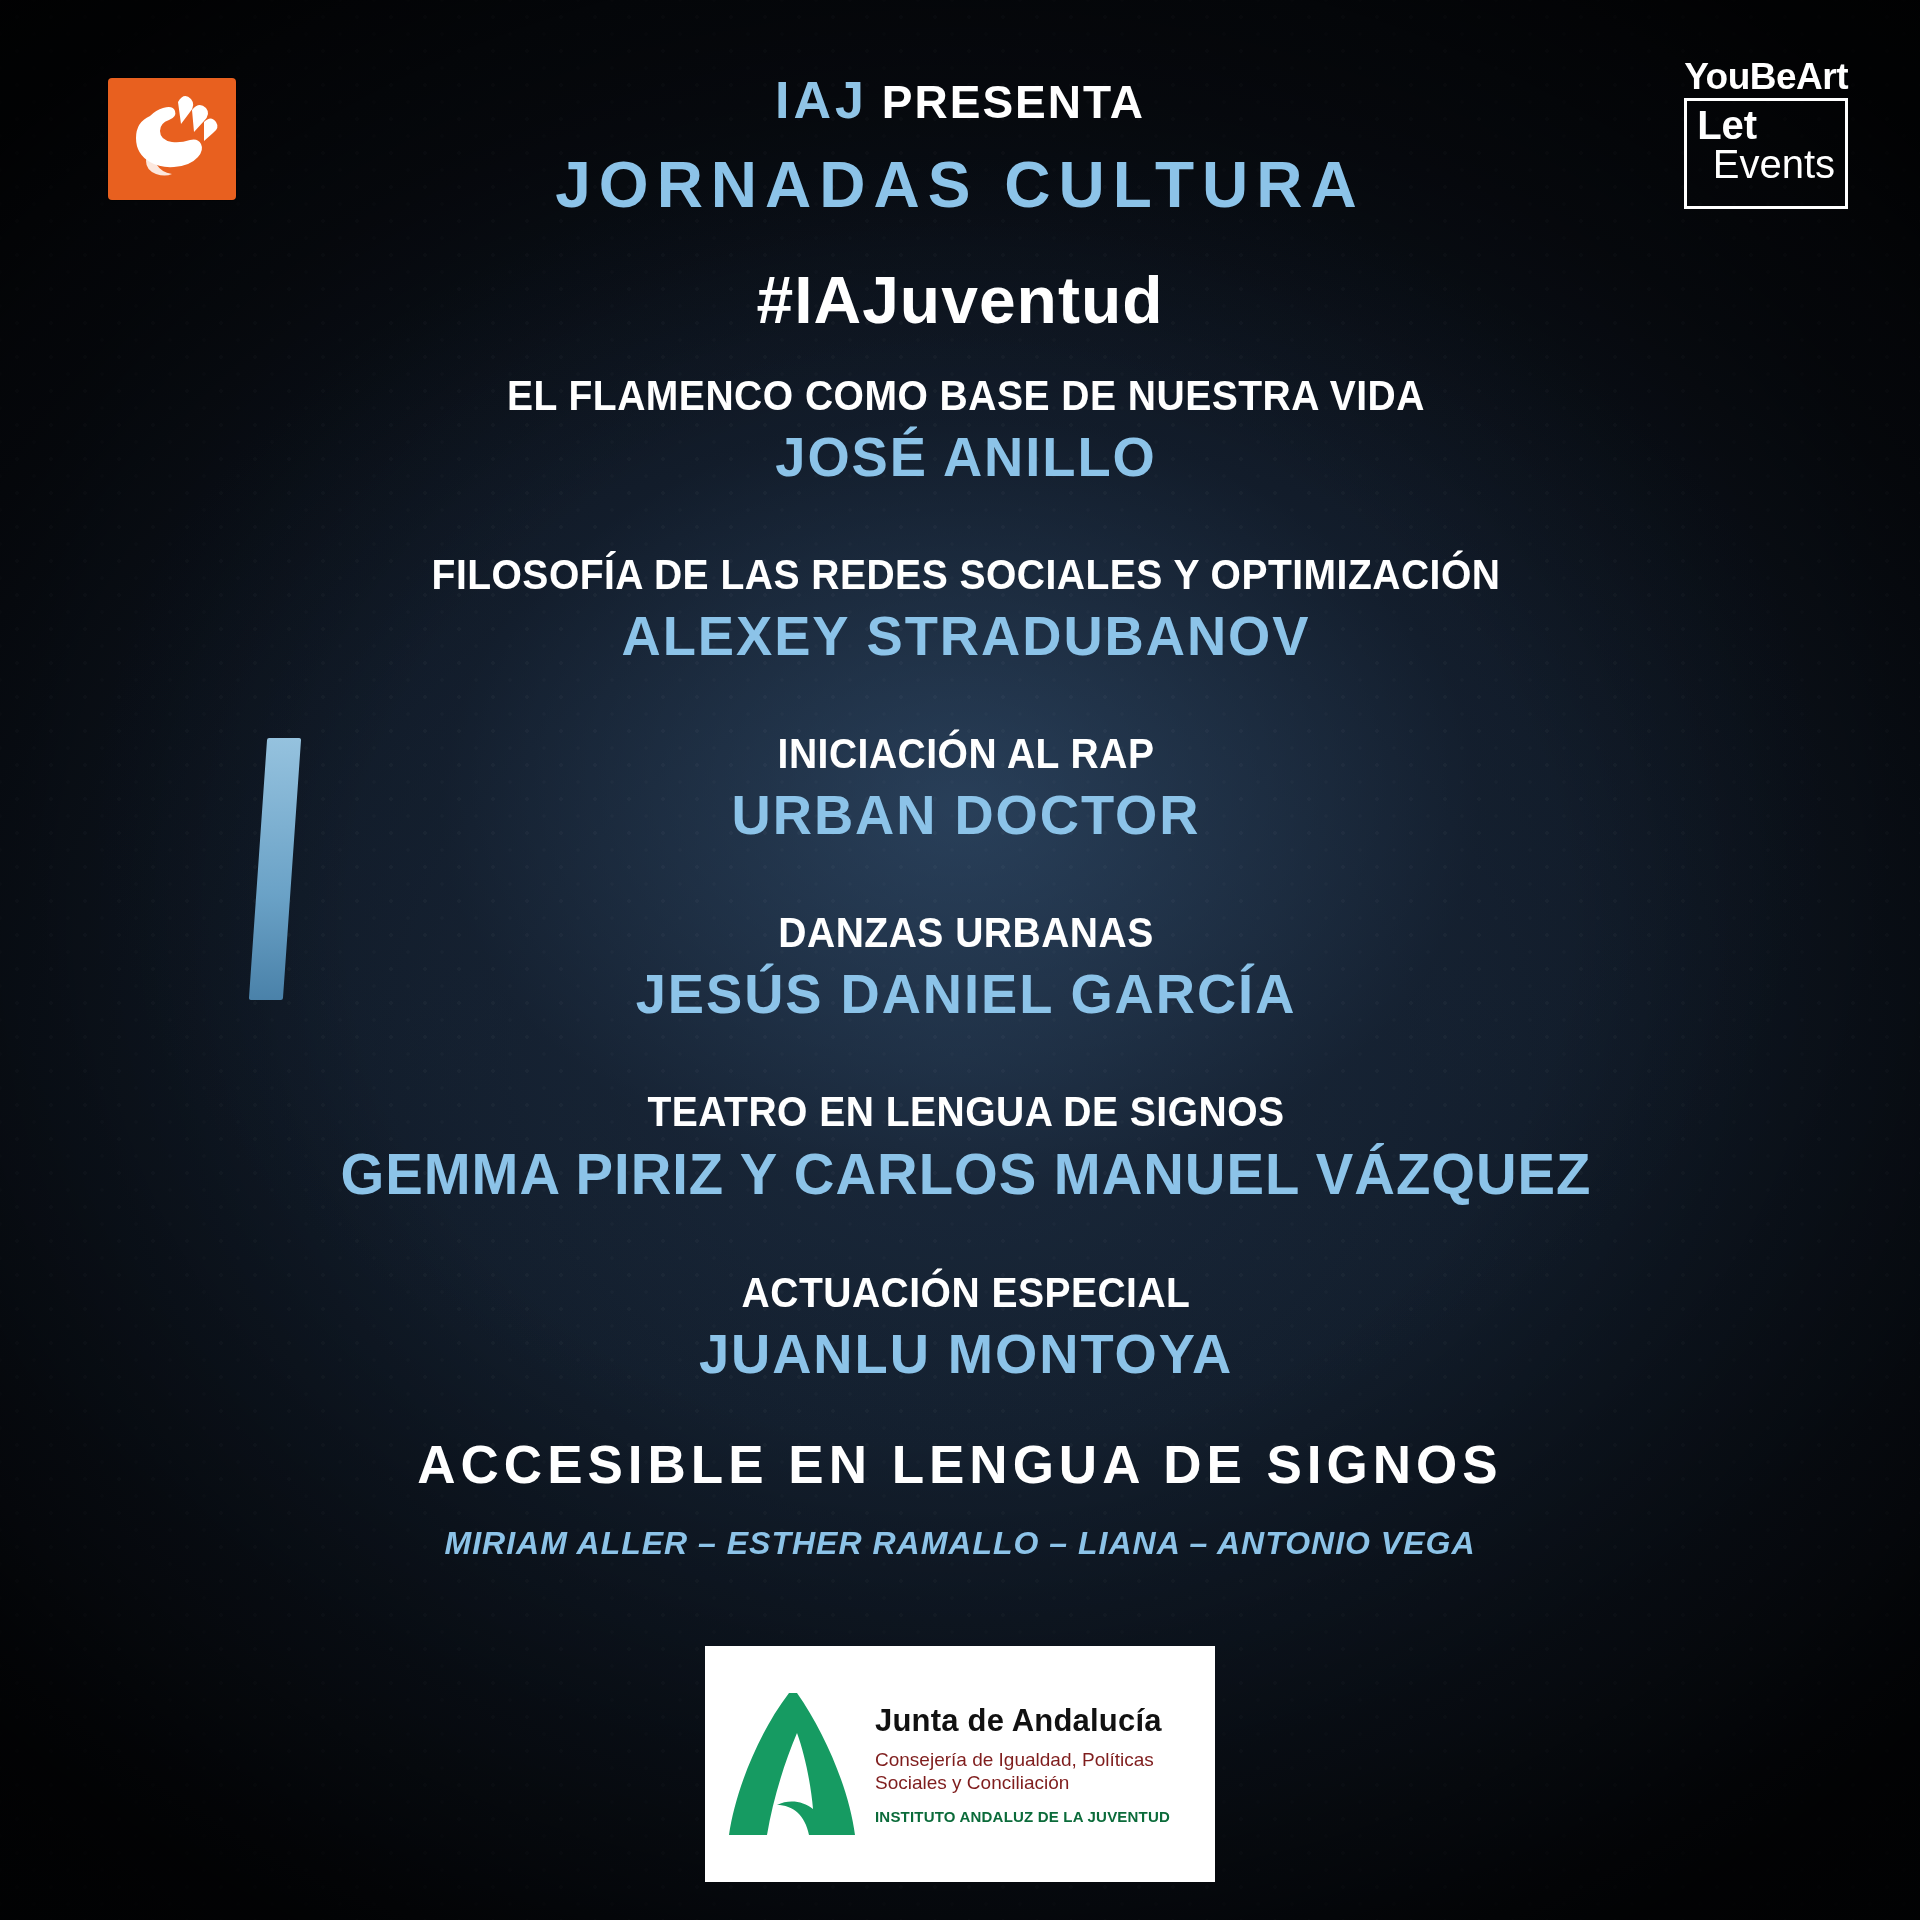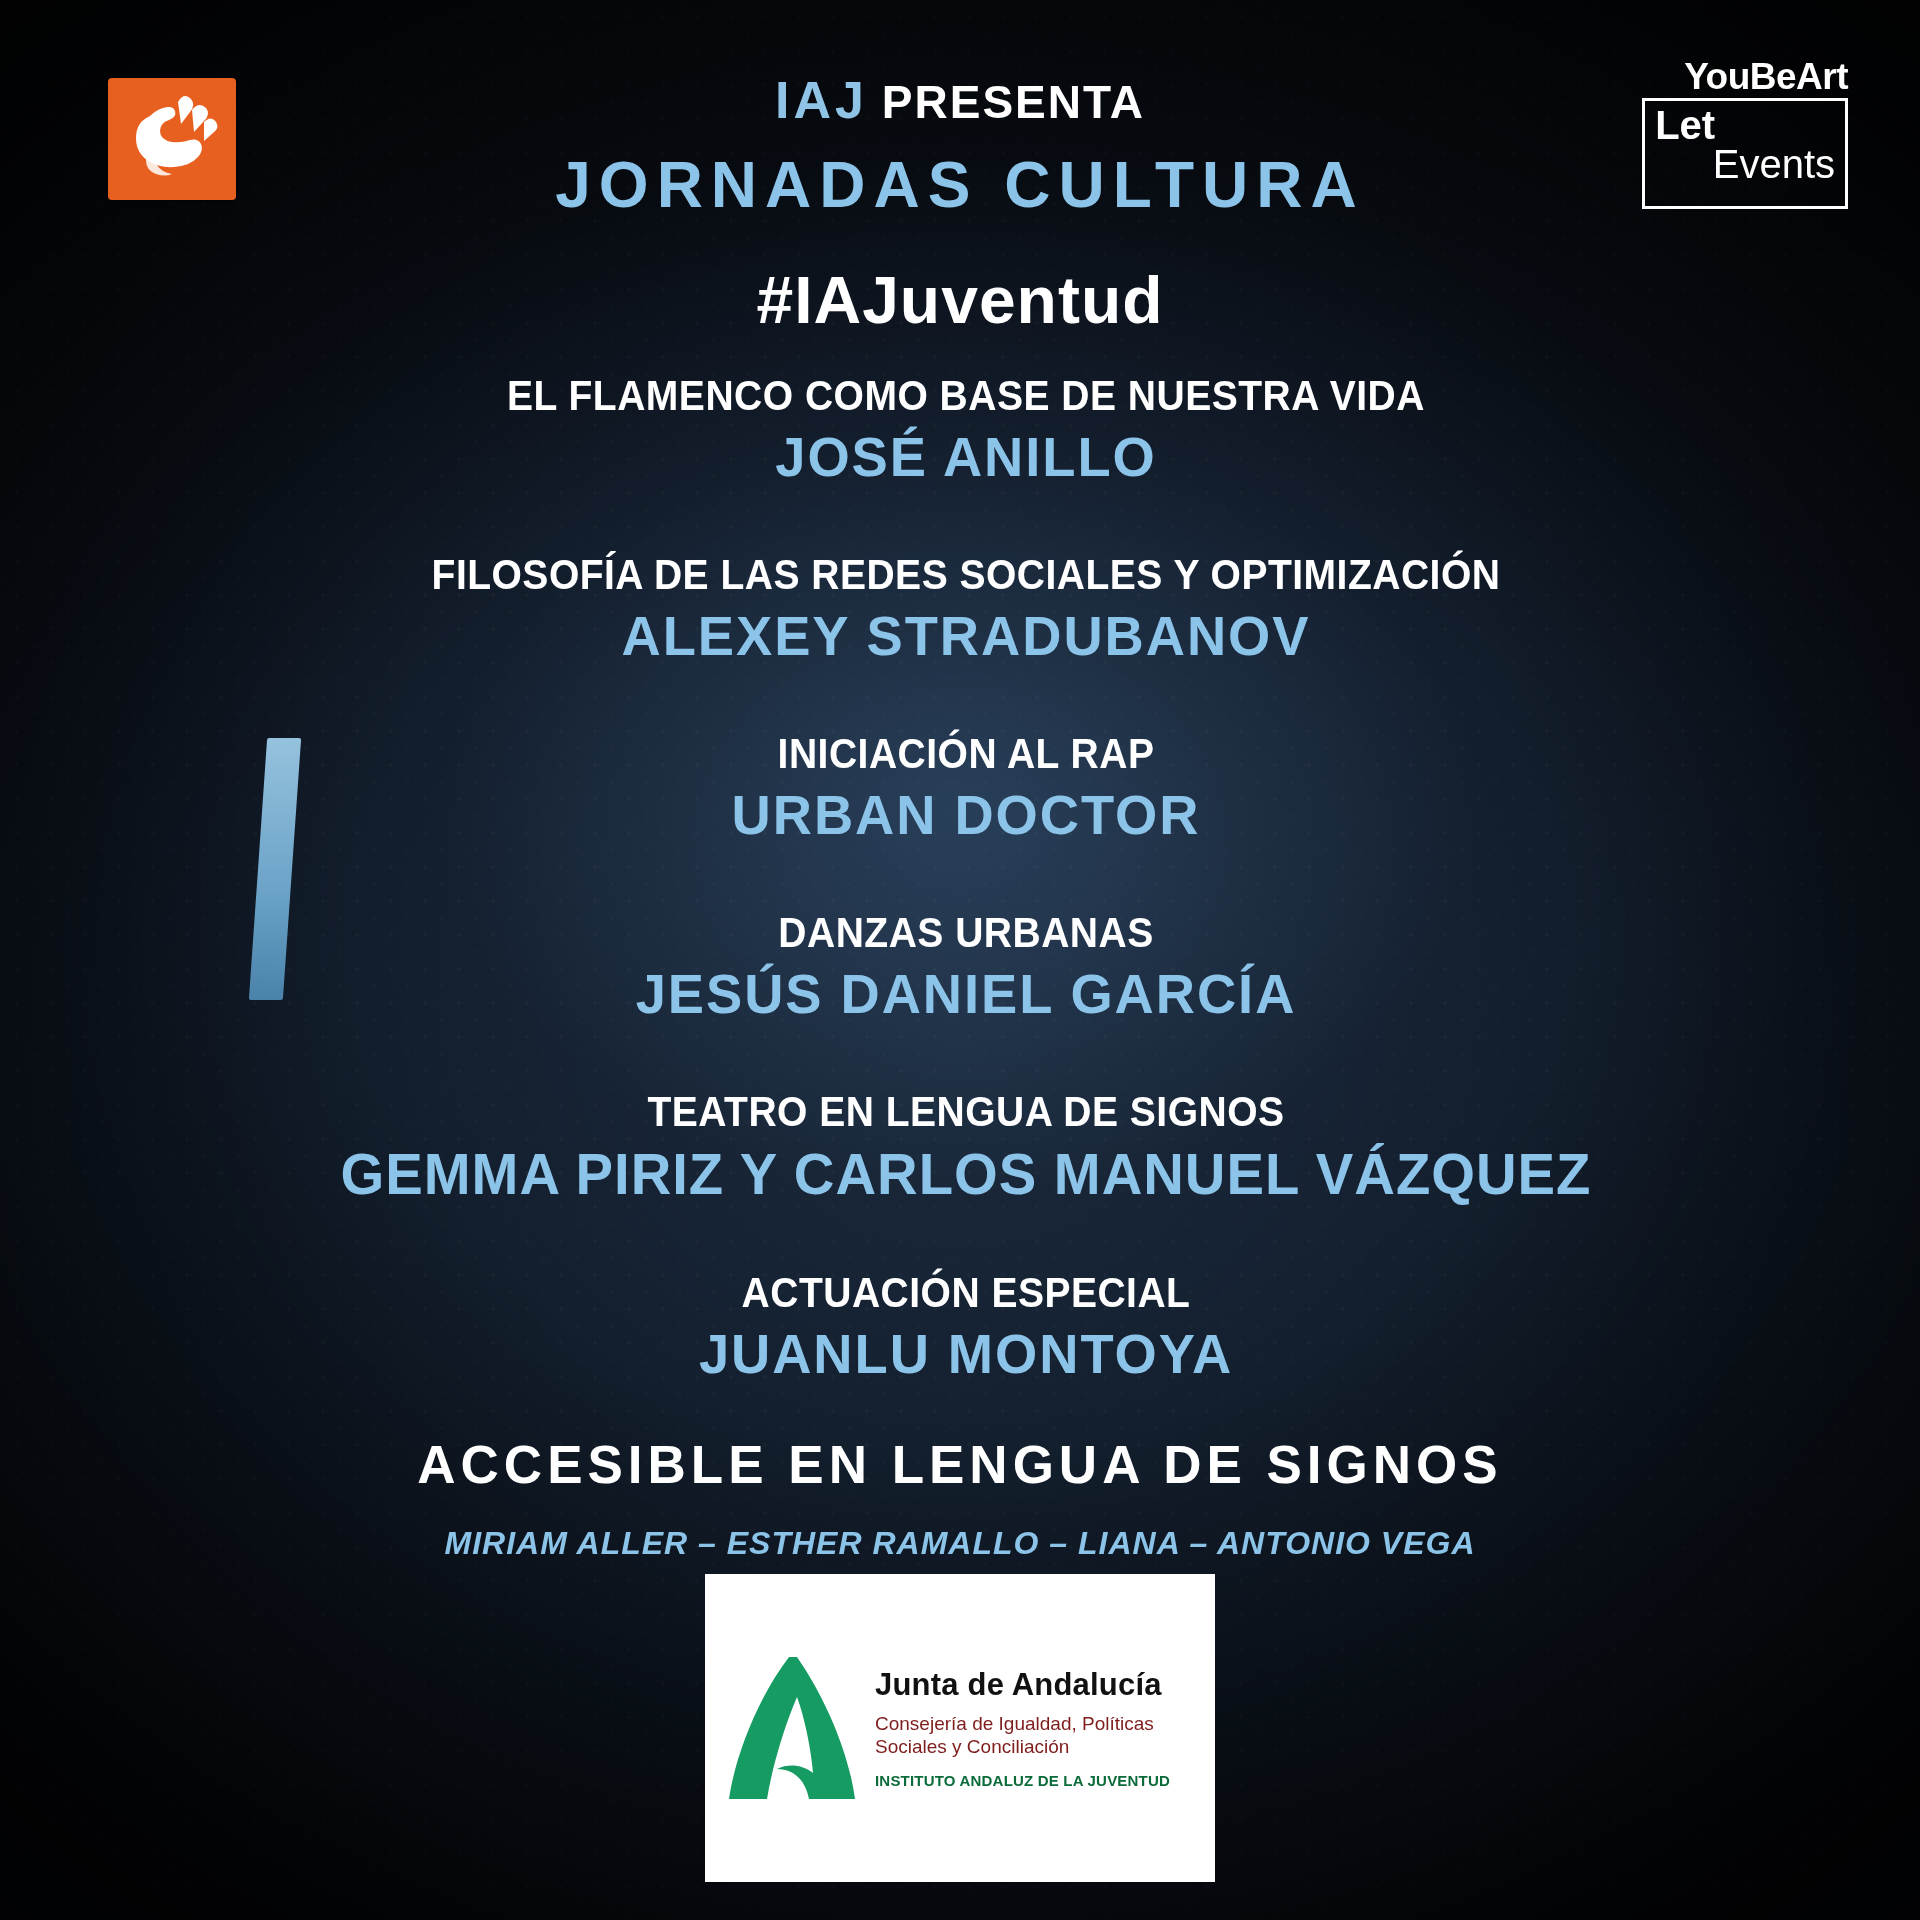--- a/index.html
+++ b/index.html
@@ -59,21 +59,20 @@
     top: 58px;
     text-align: center;
     line-height: 1;
     color: #ffffff;
   }
   #ybalogo .yba {
     font-size: 37px;
     font-weight: bold;
     letter-spacing: -0.5px;
     white-space: nowrap;
-    margin-left: 42px;
   }
   #ybalogo .letbox {
     margin-top: 3px;
     border: 3px solid #ffffff;
     padding: 5px 10px 22px 10px;
     min-width: 118px;
   }
   #ybalogo .let {
     font-size: 40px;
     font-weight: bold;
@@ -181,21 +180,21 @@
     color: #8cc3e8;
   }
 
   
   #junta {
     position: absolute;
     left: 50%;
     transform: translateX(-50%);
     bottom: 38px;
     width: 510px;
-    height: 308px;
+    height: 236px;
     background: #ffffff;
     display: flex;
     align-items: center;
     padding: 0 0 0 22px;
     box-sizing: border-box;
   }
   #junta .mark {
     flex: 0 0 auto;
     width: 132px;
     height: 150px;

